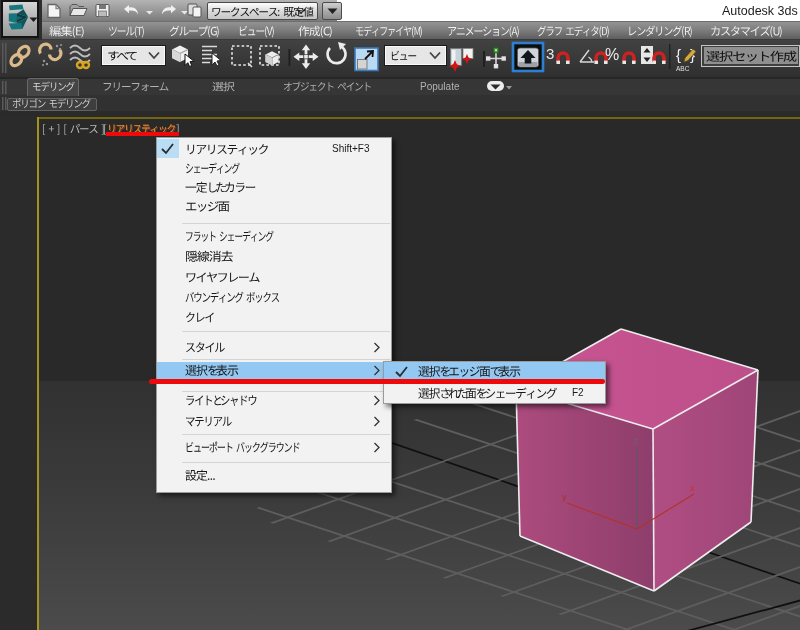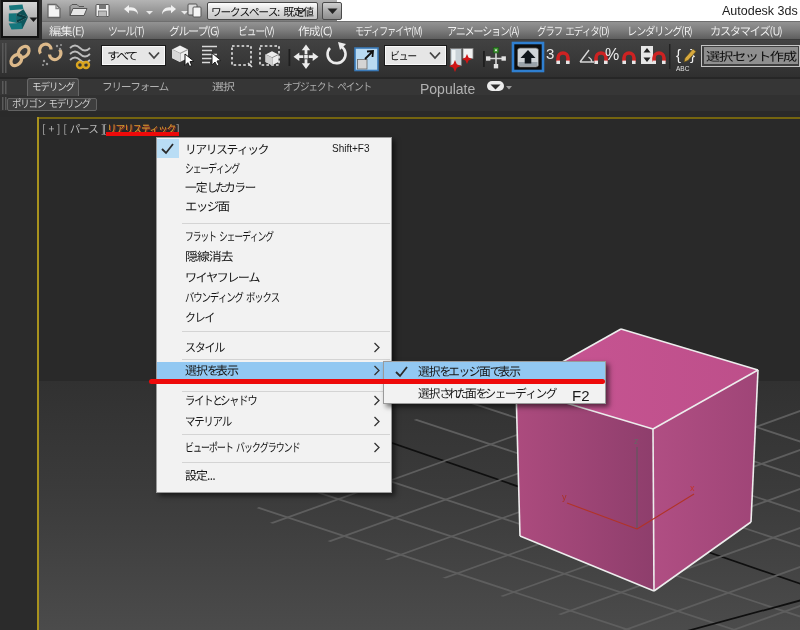--- a/index.html
+++ b/index.html
@@ -429,21 +429,21 @@
         <use href="#g65" x="1760"></use>
         <use href="#g66" x="2640"></use>
         <use href="#g47" x="3520"></use>
         <use href="#g57" x="4400"></use>
         <use href="#g48" x="5630"></use>
         <use href="#g23" x="6510"></use>
         <use href="#g31" x="7390"></use>
         <use href="#g57" x="8270"></use>
       </g>
     </svg>
-<div class="abs" style="left:420px;top:80.5px;width:60px;height:13px;font-size:14px;color:#b2b2b2">Populate</div>
+<div class="abs" style="left:420px;top:80.5px;width:60px;height:13px;font-size:10px;color:#b2b2b2">Populate</div>
 <svg class="jt" style="left:12.0px;top:98.3px" width="80" height="13">
       <g fill="#d4d4d4" transform="translate(0,9.45) scale(0.00943,0.01050)">
         <use href="#g67" x="0"></use>
         <use href="#g39" x="880"></use>
         <use href="#g68" x="1760"></use>
         <use href="#g31" x="2640"></use>
         <use href="#g18" x="3870"></use>
         <use href="#g19" x="4750"></use>
         <use href="#g39" x="5630"></use>
         <use href="#g31" x="6510"></use>
@@ -802,21 +802,21 @@
         <use href="#g85" x="4980"></use>
         <use href="#g29" x="5720"></use>
         <use href="#g66" x="6600"></use>
         <use href="#g6" x="7480"></use>
         <use href="#g19" x="8360"></use>
         <use href="#g20" x="9240"></use>
         <use href="#g31" x="10120"></use>
         <use href="#g9" x="11000"></use>
       </g>
     </svg>
-<div class="abs" style="left:572px;top:387px;width:20px;height:14px;font-size:15px;color:#1a1a1a">F2</div>
+<div class="abs" style="left:572px;top:387px;width:20px;height:14px;font-size:10px;color:#1a1a1a">F2</div>
 <div class="abs" style="left:149px;top:378.7px;width:456px;height:5.6px;background:#ee0a0a;border-radius:3px"></div>
 <svg width="0" height="0" style="position:absolute">
       <defs>
         <path id="g0" d="M392 -779V-713H943V-779ZM89 -268C77 -181 59 -91 26 -30C42 -24 70 -11 82 -3C113 -67 137 -163 150 -258ZM283 -256C307 -198 326 -122 330 -72L383 -89C368 -49 348 -11 323 24C339 31 367 53 379 66C440 -18 470 -125 485 -228V80H541V-115H615V71H666V-115H744V71H795V-115H876V8C876 16 874 18 866 19C858 19 838 19 813 18C821 36 831 62 834 80C871 80 898 78 916 68C935 57 939 38 939 9V-348H496L498 -416H918V-648H431V-428C431 -331 425 -208 386 -98C379 -147 360 -217 337 -272ZM615 -173H541V-289H615ZM666 -173V-289H744V-173ZM795 -173V-289H876V-173ZM498 -586H845V-478H498ZM28 -398 37 -331 189 -340V80H254V-344L329 -350C337 -326 343 -303 346 -285L403 -309C392 -365 355 -453 318 -520L265 -499C279 -472 293 -442 305 -412L171 -405C236 -490 309 -604 364 -698L302 -726C276 -672 239 -606 200 -543C186 -563 168 -585 148 -607C184 -663 226 -746 261 -815L196 -840C176 -784 140 -707 108 -649L76 -680L37 -633C83 -590 134 -531 163 -485C143 -454 123 -426 104 -401Z"></path>
         <path id="g1" d="M265 -842C221 -750 139 -634 27 -546C44 -535 69 -513 81 -496C115 -524 146 -554 174 -585V-290H460V-228H54V-165H397C301 -92 155 -26 29 6C46 22 67 50 79 69C207 29 357 -47 460 -135V79H535V-138C637 -52 789 23 920 61C931 42 952 15 968 -1C842 -31 697 -94 601 -165H947V-228H535V-290H920V-350H552V-419H843V-473H552V-540H840V-594H552V-660H881V-722H551C571 -754 592 -792 610 -829L526 -840C515 -806 494 -760 474 -722H281C304 -758 325 -793 343 -827ZM480 -540V-473H246V-540ZM480 -594H246V-660H480ZM480 -419V-350H246V-419Z"></path>
         <path id="g2" d="M239 196 295 171C209 29 168 -141 168 -311C168 -480 209 -649 295 -792L239 -818C147 -668 92 -507 92 -311C92 -114 147 47 239 196Z"></path>
         <path id="g3" d="M101 0H534V-79H193V-346H471V-425H193V-655H523V-733H101Z"></path>
         <path id="g4" d="M99 196C191 47 246 -114 246 -311C246 -507 191 -668 99 -818L42 -792C128 -649 171 -480 171 -311C171 -141 128 29 42 171Z"></path>
         <path id="g5" d="M456 -752 379 -726C404 -674 461 -519 477 -462L555 -489C538 -545 478 -704 456 -752ZM900 -688 808 -714C788 -564 727 -404 648 -302C547 -175 398 -79 255 -37L324 33C465 -17 613 -120 716 -256C798 -364 852 -507 882 -631C886 -647 893 -671 900 -688ZM177 -692 98 -663C122 -620 191 -451 210 -389L289 -418C266 -483 203 -636 177 -692Z"></path>
         <path id="g6" d="M102 -433V-335C133 -338 186 -340 241 -340C316 -340 715 -340 790 -340C835 -340 877 -336 897 -335V-433C875 -431 839 -428 789 -428C715 -428 315 -428 241 -428C185 -428 132 -431 102 -433Z"></path>

